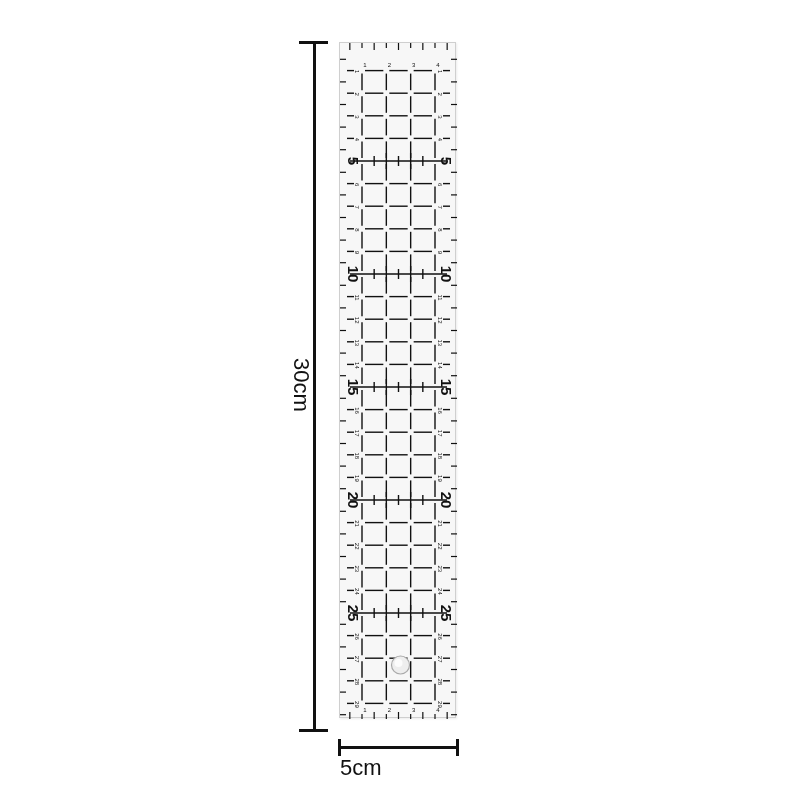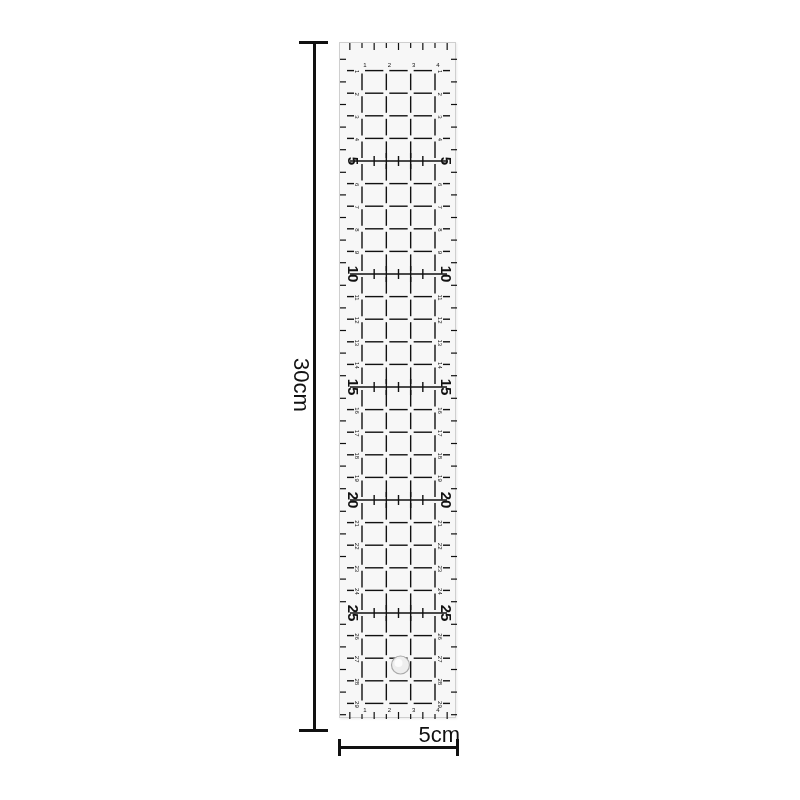--- a/index.html
+++ b/index.html
@@ -3,21 +3,21 @@
 <meta charset="utf-8">
 <style>
   html, body { margin:0; padding:0; background:#ffffff; }
   body { width:800px; height:800px; position:relative; overflow:hidden; font-family:"Liberation Sans", sans-serif; }
   .abs { position:absolute; }
   #ruler { left:339px; top:42px; width:117px; height:676px; background:#f7f7f7; border:1px solid #cfcfcf; box-sizing:border-box; box-shadow:1px 1px 2px rgba(0,0,0,0.08); }
   #ruler-svg { position:absolute; left:0; top:0; }
   .dim-line { background:#111; }
   .dim-label { color:#111; font-size:22px; font-family:"Liberation Sans", sans-serif; }
   #height-label { left:256px; top:372px; transform:rotate(90deg); transform-origin:center center; width:90px; text-align:center; }
-  #width-label { left:340px; top:722px; width:120px; text-align:right; }
+  #width-label { left:340px; top:755px; width:120px; text-align:left; }
 </style>
 </head>
 <body>
 
 <div class="abs dim-line" style="left:299px;top:41px;width:29px;height:3px;"></div>
 <div class="abs dim-line" style="left:313px;top:41px;width:3px;height:691px;"></div>
 <div class="abs dim-line" style="left:299px;top:729px;width:29px;height:3px;"></div>
 <div class="abs dim-label" id="height-label">30cm</div>
 
 <div class="abs dim-line" style="left:339px;top:746px;width:119px;height:3px;"></div>

